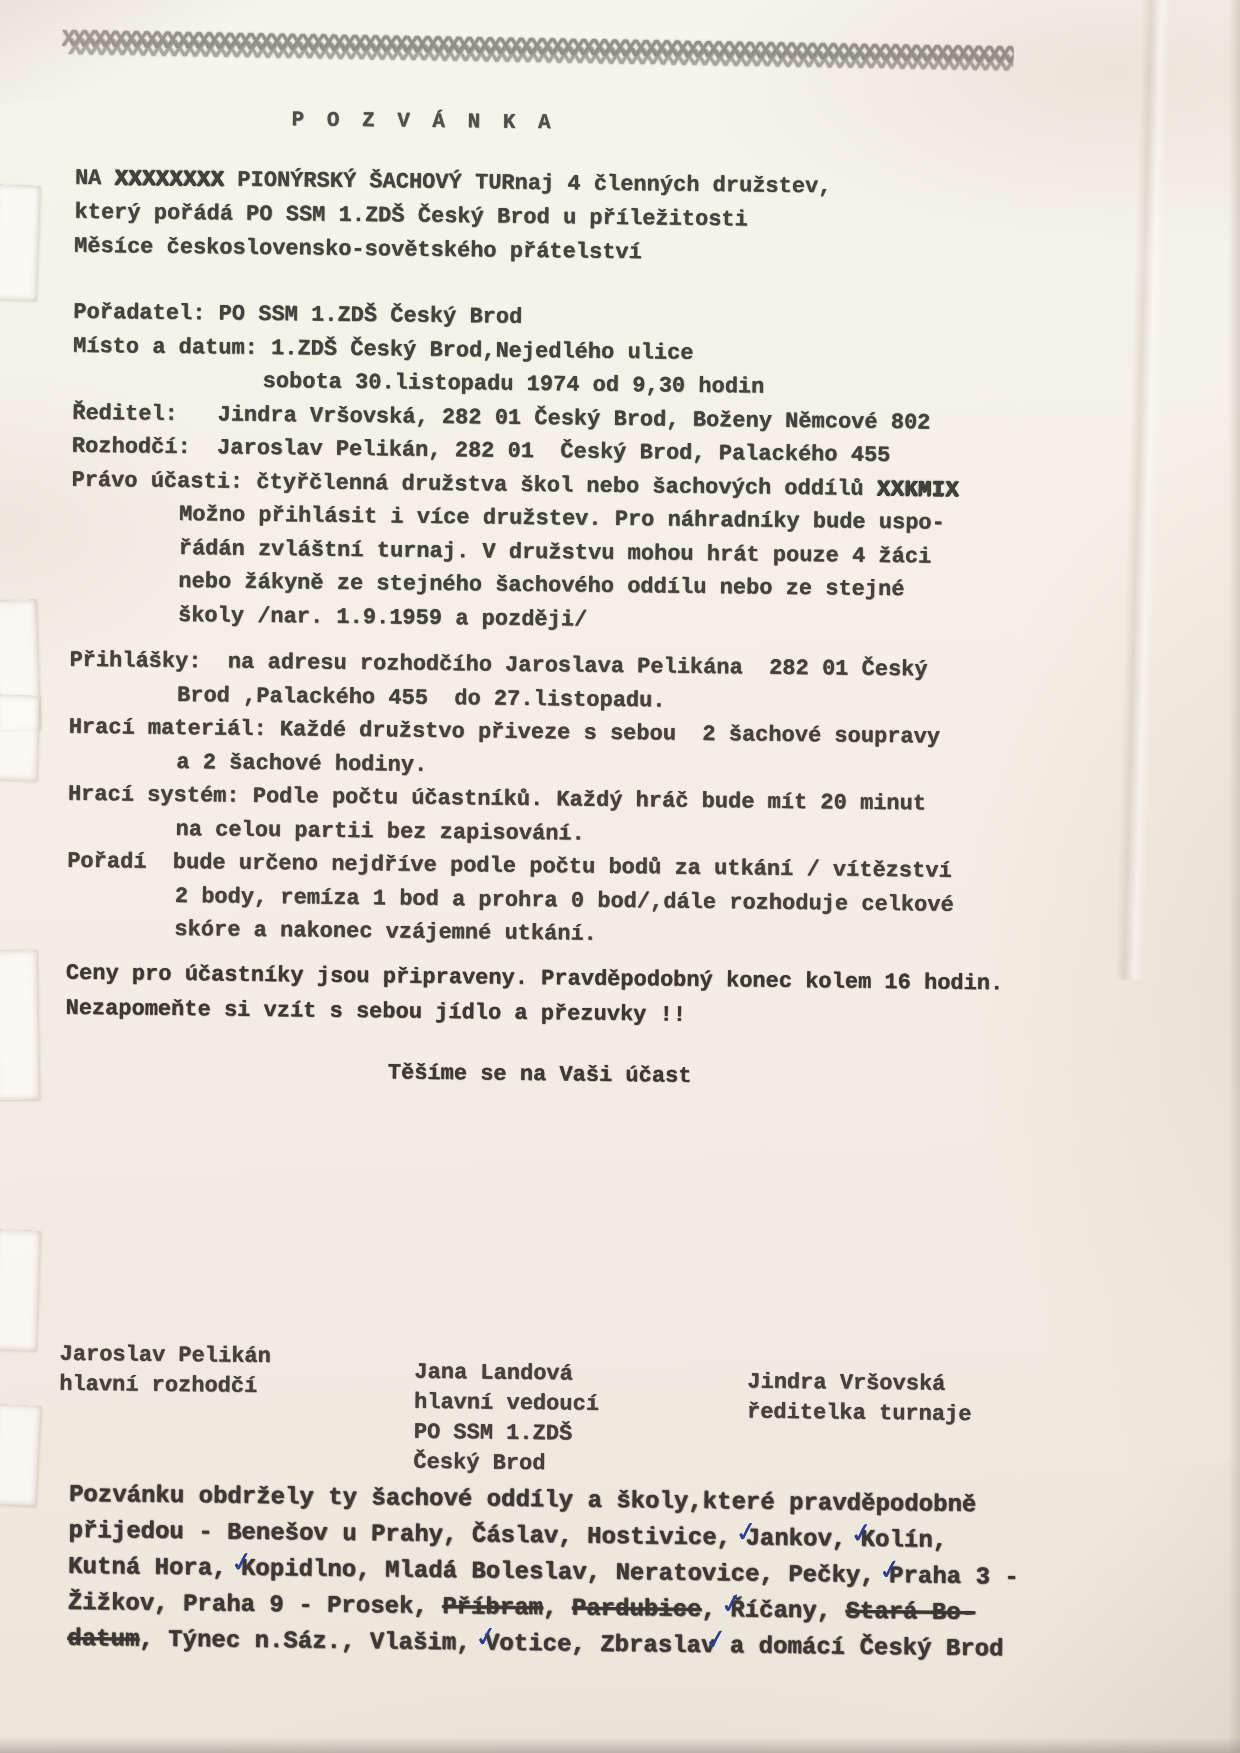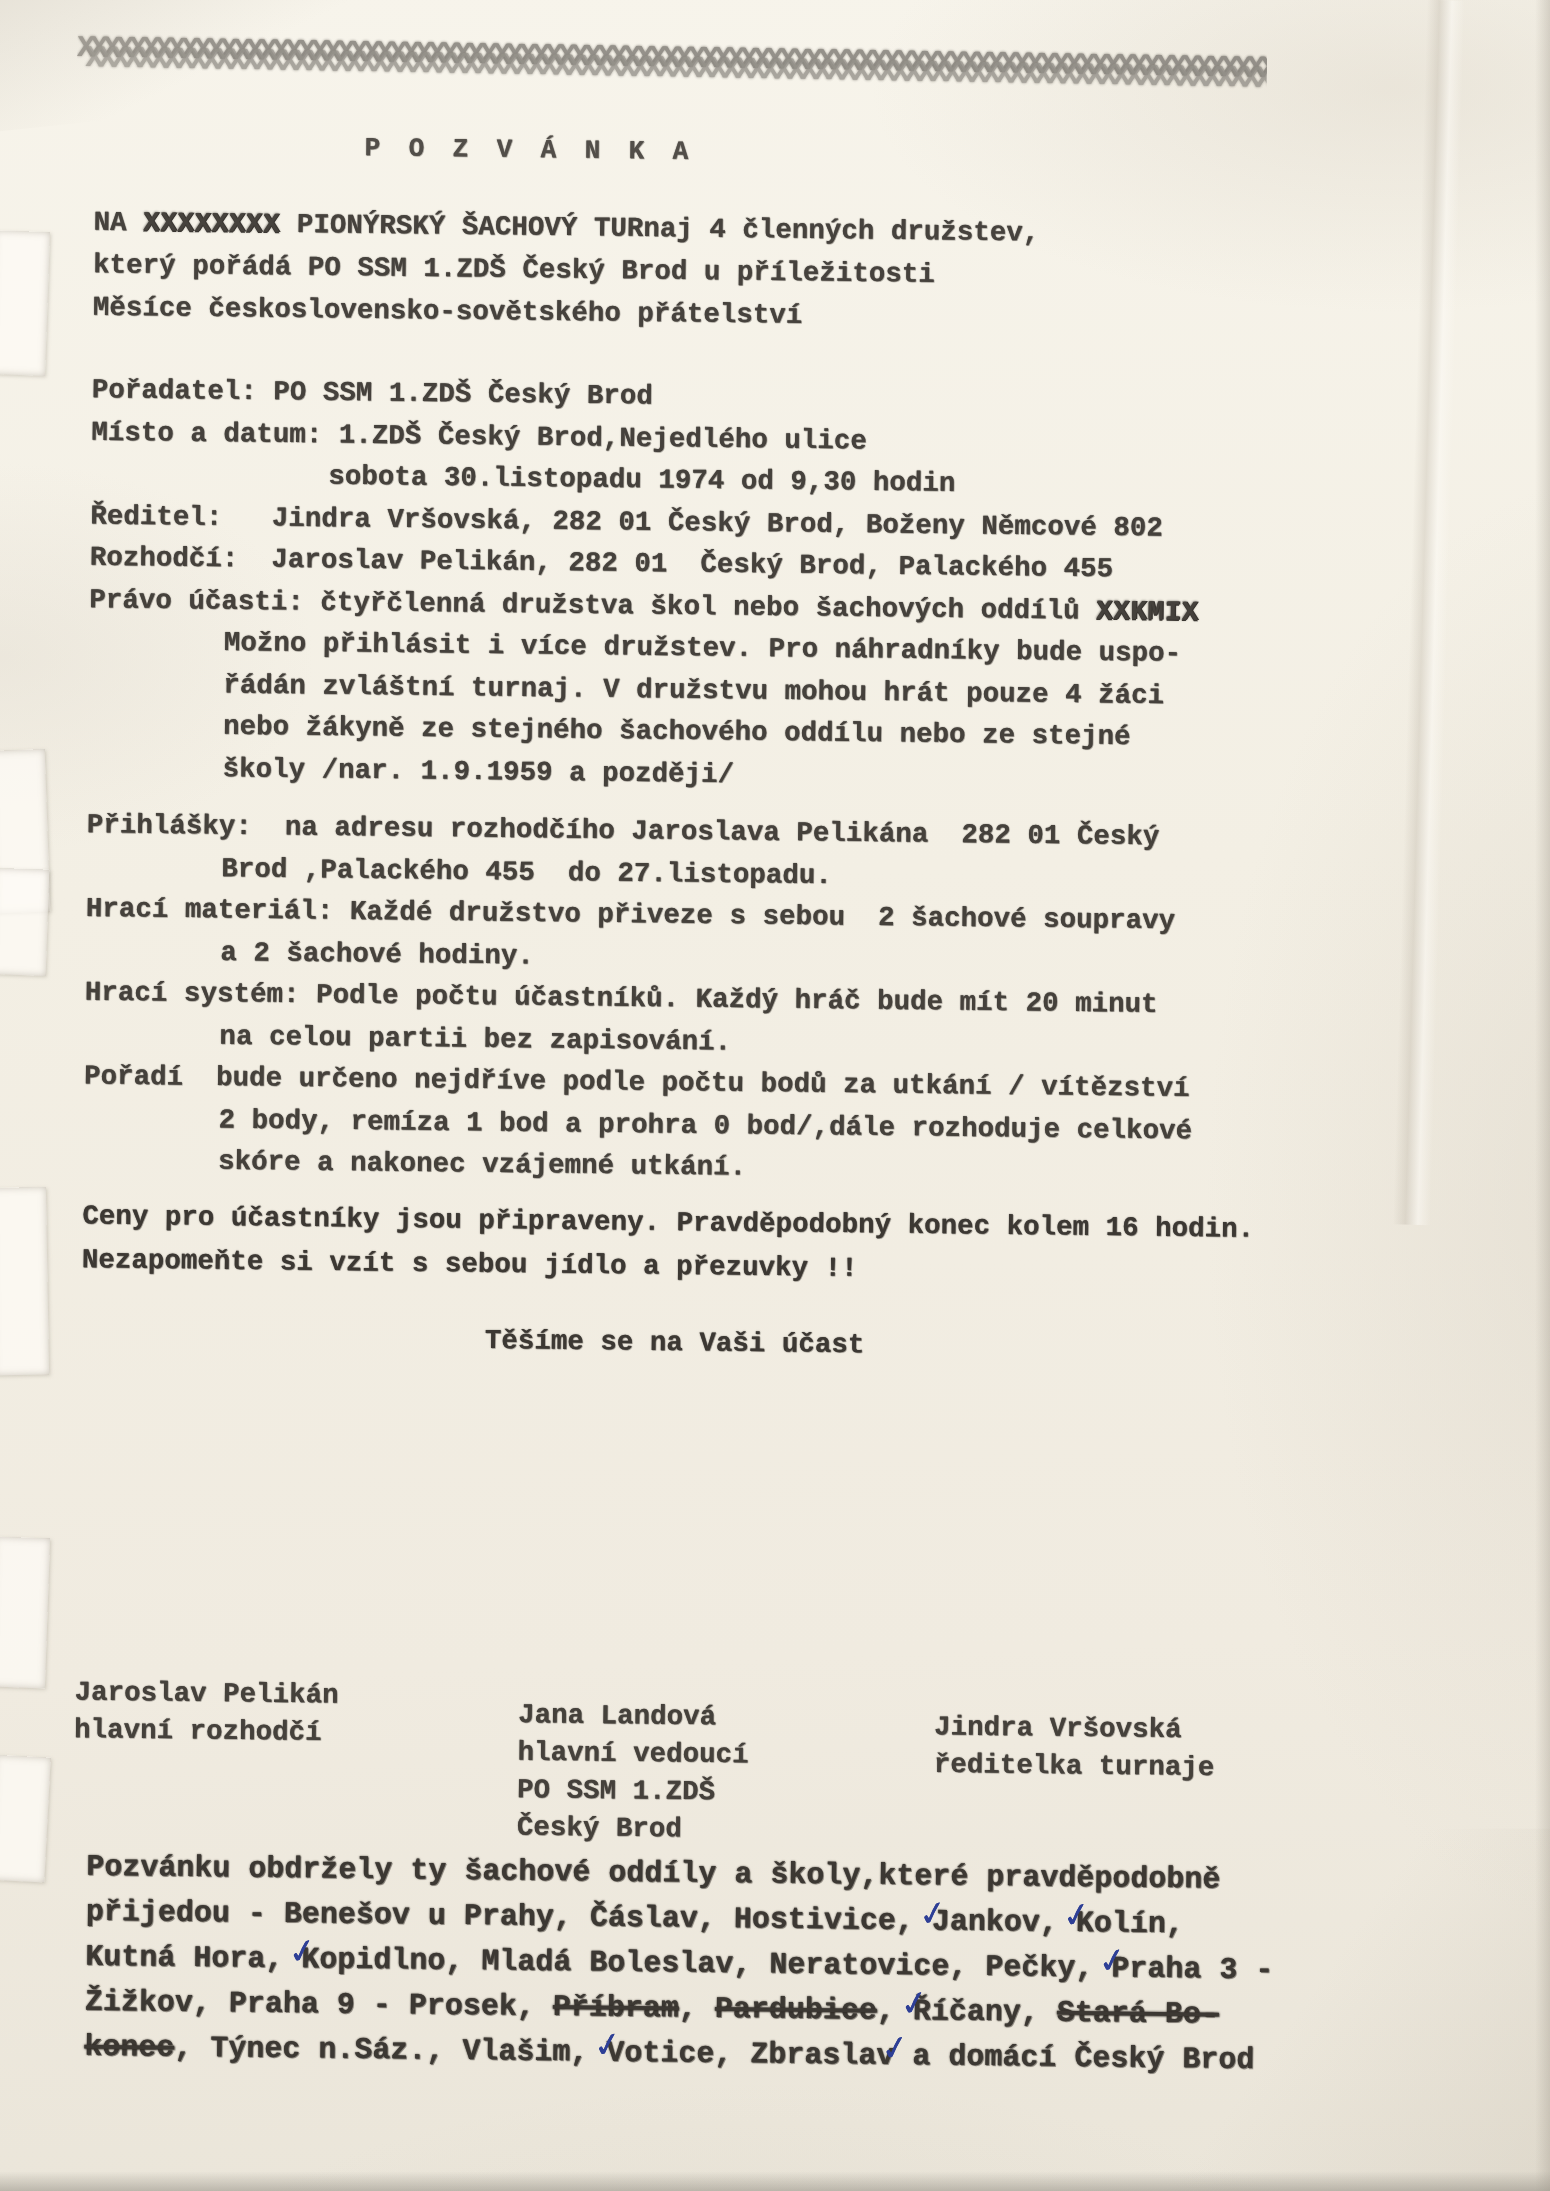--- a/index.html
+++ b/index.html
@@ -137,21 +137,21 @@
     <div id="sig3" class="sig">
       <div class="ln">Jindra Vršovská</div>
       <div class="ln">ředitelka turnaje</div>
     </div>
 
     <div id="footer">
       <div class="ln">Pozvánku obdržely ty šachové oddíly a školy,které pravděpodobně</div>
       <div class="ln"><span>přijedou - Benešov u Prahy, Čáslav, Hostivice, </span><span class="check">✓</span><span>Jankov, </span><span class="check">✓</span><span>Kolín,</span></div>
       <div class="ln"><span>Kutná Hora, </span><span class="check">✓</span><span>Kopidlno, Mladá Boleslav, Neratovice, Pečky, </span><span class="check">✓</span><span>Praha 3 -</span></div>
       <div class="ln"><span>Žižkov, Praha 9 - Prosek, </span><span class="strike">Příbram</span><span>, </span><span class="strike">Pardubice</span><span>, </span><span class="check">✓</span><span>Říčany, </span><span class="strike">Stará Bo-</span></div>
-      <div class="ln"><span class="strike">konec</span><span>, Týnec n.Sáz., Vlašim, </span><span class="check">✓</span><span>Votice, Zbraslav</span><span class="check">✓</span><span> a domácí Český Brod</span></div>
+      <div class="ln"><span class="strike">datum</span><span>, Týnec n.Sáz., Vlašim, </span><span class="check">✓</span><span>Votice, Zbraslav</span><span class="check">✓</span><span> a domácí Český Brod</span></div>
     </div>
 
   </div>
 
   <div class="tape t1"></div>
   <div class="tape t2"></div>
   <div class="tape t3"></div>
   <div class="tape t4"></div>
   <div class="tape t5"></div>
   <div class="tape t6"></div>

